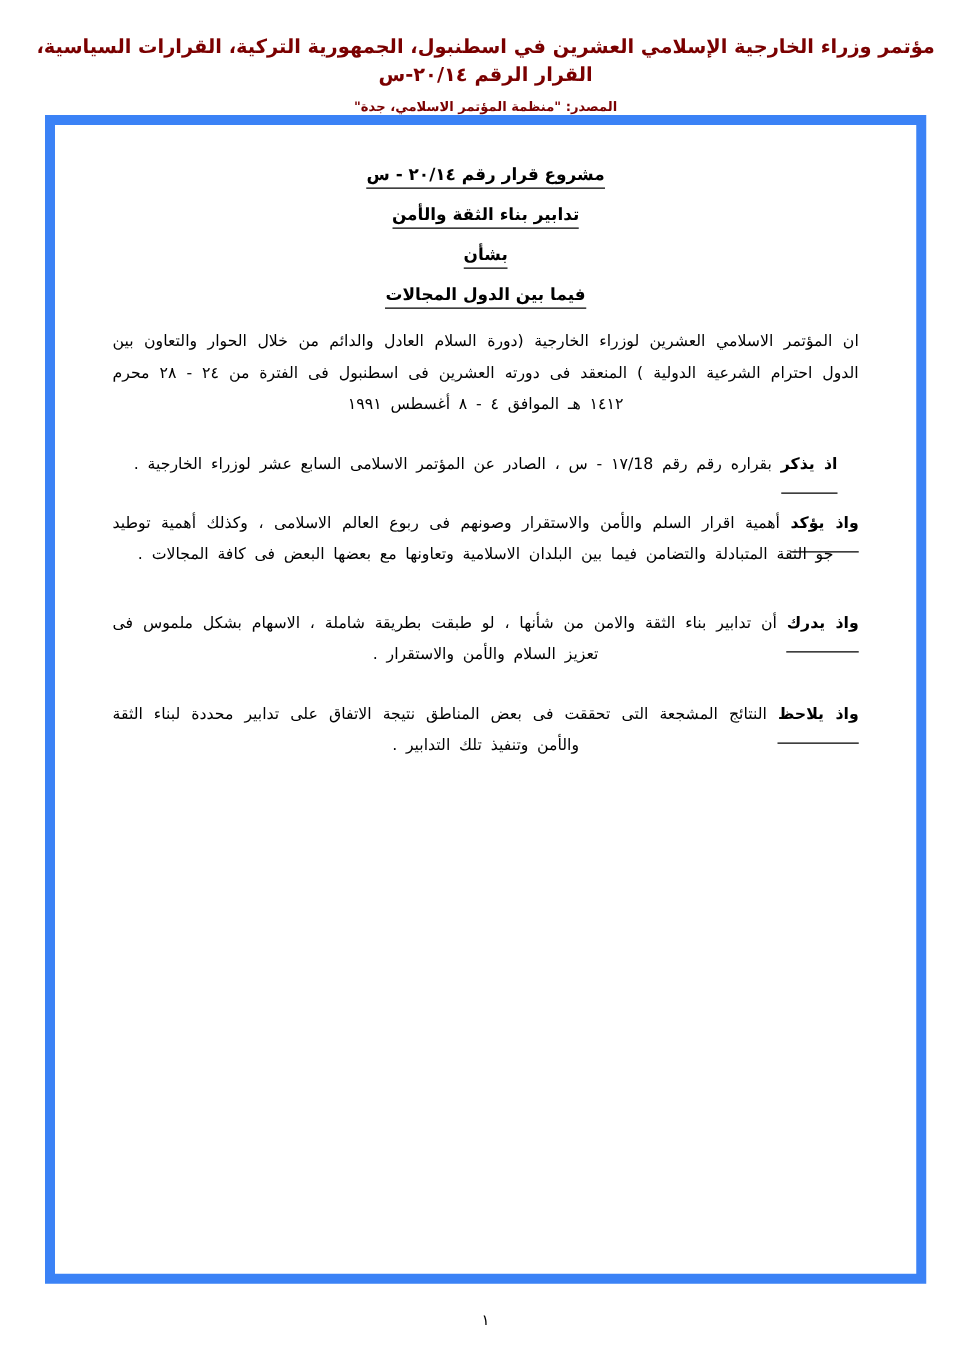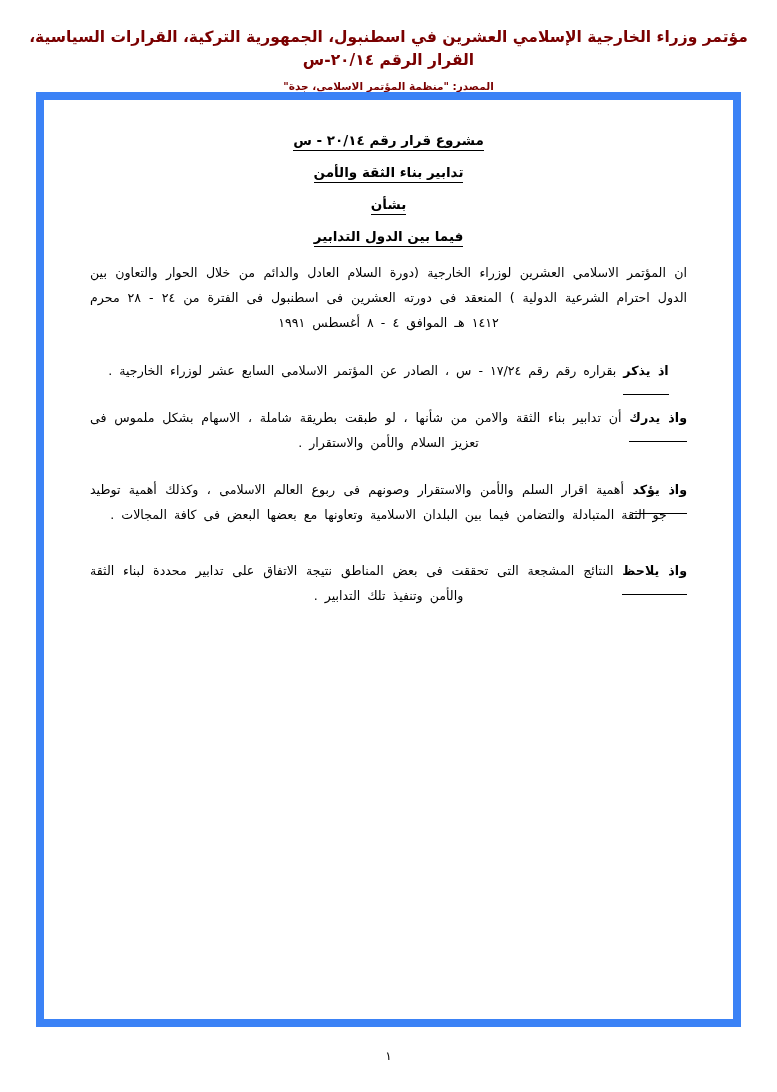--- a/index.html
+++ b/index.html
@@ -130,40 +130,40 @@
     <div class="header-source">المصدر: "منظمة المؤتمر الاسلامي، جدة"</div>
   </div>
 
   <div class="frame">
     <div class="frame-inner">
 
       <div class="title-block">
         <div class="title-line"><span class="u">مشروع قرار رقم ٢٠/١٤ - س</span></div>
         <div class="title-line"><span class="u">تدابير بناء الثقة والأمن</span></div>
         <div class="title-line"><span class="u">بشأن</span></div>
-        <div class="title-line"><span class="u">فيما بين الدول التدابير</span></div>
+        <div class="title-line"><span class="u">فيما بين الدول المجالات</span></div>
       </div>
 
       <p class="para first">
         <span>ان المؤتمر الاسلامي العشرين لوزراء الخارجية (دورة السلام العادل والدائم من خلال الحوار والتعاون بين الدول  احترام الشرعية الدولية ) المنعقد فى دورته العشرين فى اسطنبول فى الفترة من ٢٤ - ٢٨ محرم ١٤١٢ هـ الموافق ٤ - ٨ أغسطس ١٩٩١</span>
       </p>
 
       <p class="para">
         <span class="lead">اذ يذكر</span>
-        <span>بقراره رقم رقم ١٧/٢٤ - س ، الصادر عن المؤتمر الاسلامى السابع عشر لوزراء الخارجية .</span>
+        <span>بقراره رقم رقم ١٧/18 - س ، الصادر عن المؤتمر الاسلامى السابع عشر لوزراء الخارجية .</span>
+      </p>
+
+      <p class="para gap-lg">
+        <span class="lead">واذ يؤكد</span>
+        <span>أهمية اقرار السلم والأمن والاستقرار وصونهم فى ربوع العالم الاسلامى ، وكذلك أهمية توطيد جو الثقة المتبادلة والتضامن فيما بين البلدان الاسلامية وتعاونها مع بعضها البعض فى كافة المجالات .</span>
       </p>
 
       <p class="para">
         <span class="lead">واذ يدرك</span>
         <span>أن تدابير بناء الثقة والامن من شأنها ، لو طبقت بطريقة شاملة ،  الاسهام بشكل ملموس فى تعزيز السلام والأمن والاستقرار .</span>
-      </p>
-
-      <p class="para gap-lg">
-        <span class="lead">واذ يؤكد</span>
-        <span>أهمية اقرار السلم والأمن والاستقرار وصونهم فى ربوع العالم الاسلامى ، وكذلك أهمية توطيد جو الثقة المتبادلة والتضامن فيما بين البلدان الاسلامية وتعاونها مع بعضها البعض فى كافة المجالات .</span>
       </p>
 
       <p class="para gap-lg">
         <span class="lead">واذ يلاحظ</span>
         <span>النتائج المشجعة التى تحققت فى بعض المناطق نتيجة الاتفاق على تدابير محددة لبناء الثقة والأمن وتنفيذ تلك التدابير .</span>
       </p>
 
 
     </div>
   </div>

